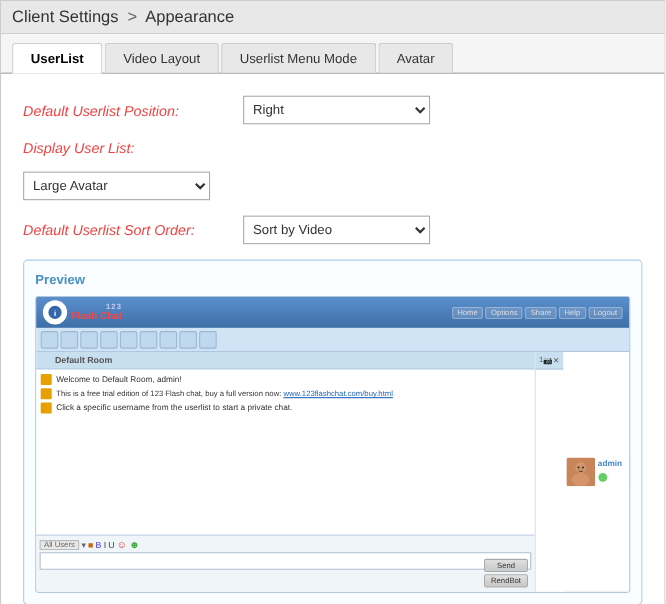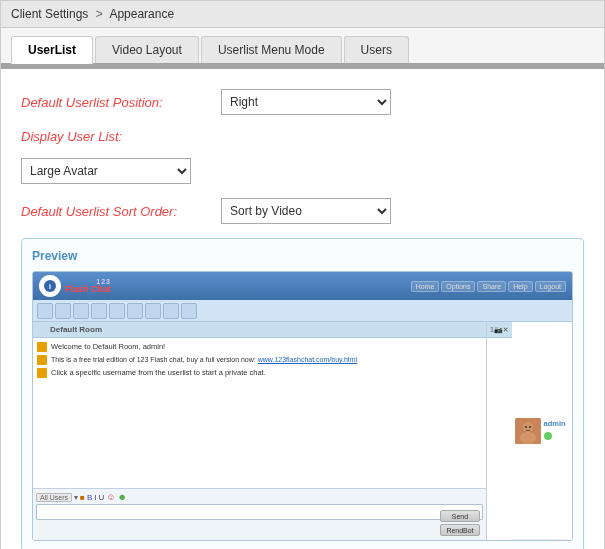--- a/index.html
+++ b/index.html
@@ -11,34 +11,34 @@
     }
     .window {
       width: 605px;
       min-height: 549px;
       background: #fff;
       border: 1px solid #ccc;
     }
     .title-bar {
       background: #e8e8e8;
       padding: 6px 10px;
-      font-size: 12px;
+      font-size: 15px;
       color: #333;
       border-bottom: 1px solid #ccc;
     }
     .title-bar .separator {
       color: #666;
       margin: 0 4px;
     }
     .title-bar .page-title {
       color: #333;
     }
     .tabs {
       display: flex;
-      border-bottom: 6px solid #a3a3a3;
+      border-bottom: 1px solid #a3a3a3;
       background: #f5f5f5;
       padding: 0 10px;
       padding-top: 8px;
       text-align: center;
     }
     .tab {
       padding: 6px 16px;
       border: 1px solid #ccc;
       border-bottom: none;
       cursor: pointer;
@@ -307,21 +307,21 @@
   <div class="title-bar">
     <span>Client Settings</span>
     <span class="separator">&gt;</span>
     <span class="page-title">Appearance</span>
   </div>
 
   <div class="tabs">
     <div class="tab active">UserList</div>
     <div class="tab">Video Layout</div>
     <div class="tab">Userlist Menu Mode</div>
-    <div class="tab">Users</div>
+    <div class="tab">Avatar</div>
   </div>
 
   <div class="content">
 
     <div class="form-row">
       <div class="form-label">Default Userlist Position:</div>
       <div class="form-control">
         <select>
           <option>Left</option>
           <option selected="">Right</option>

